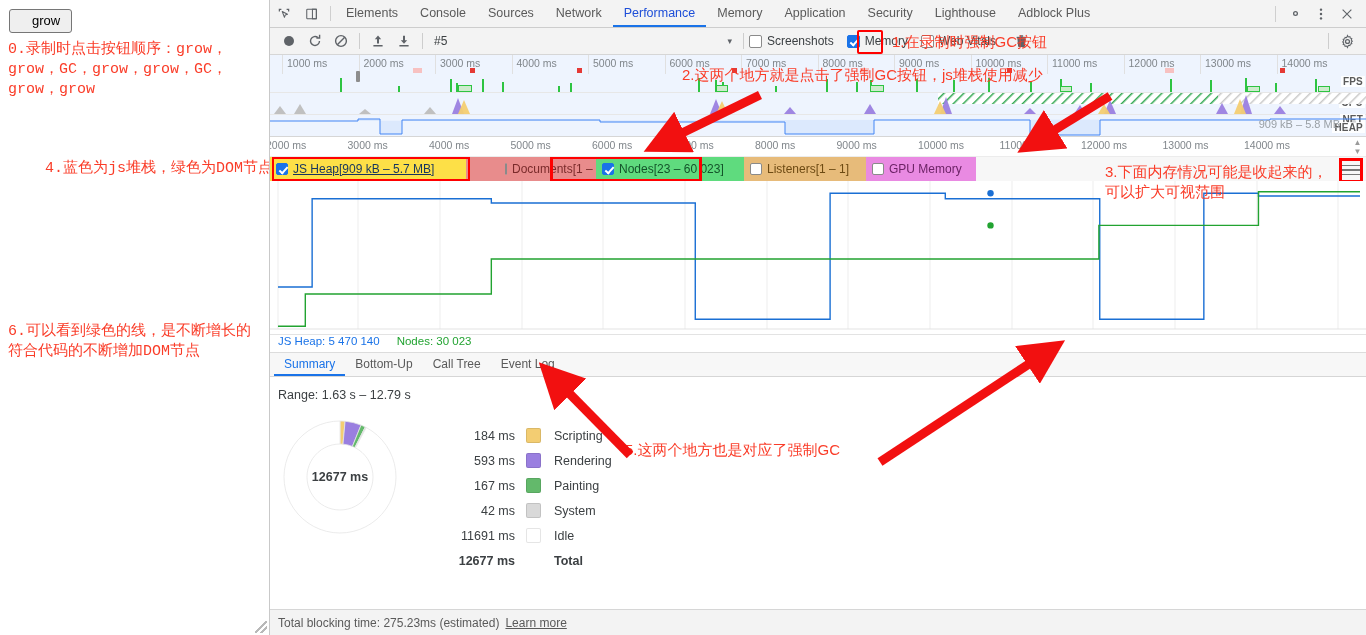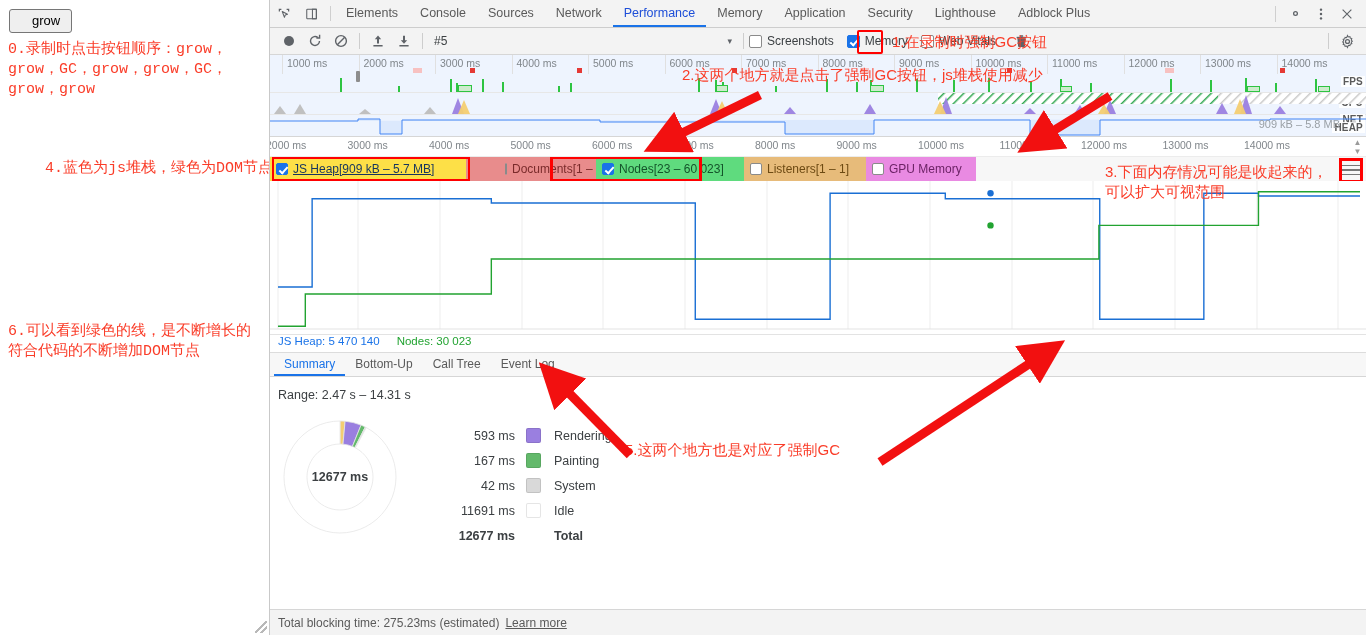--- a/index.html
+++ b/index.html
@@ -603,32 +603,37 @@
     </div>
 
     <div id="detail-tabs">
       <div class="dtab active">Summary</div>
       <div class="dtab">Bottom-Up</div>
       <div class="dtab">Call Tree</div>
       <div class="dtab">Event Log</div>
     </div>
 
     <div id="summary">
-      <div id="range-text">Range: 2.47 s – 14.31 s</div>
+      <div id="range-text">Range: 1.63 s – 12.79 s</div>
       <div id="donut-wrap">
         <svg width="120" height="120" viewBox="0 0 120 120" id="donutsvg">
             <path d="M60,4 A56,56 0 0 1 65.09996343646334,4.232712340057844 L63.00533559648733,27.137134057534084 A33,33 0 0 0 60,27 Z" fill="#f3cd72" stroke="#e6e6e6" stroke-width="0.8"></path>
             <path d="M65.09996343646334,4.232712340057844 A56,56 0 0 1 81.03700224239168,8.101594083694557 L72.39680489283795,29.417010799320007 A33,33 0 0 0 63.00533559648733,27.137134057534084 Z" fill="#9a7fe0" stroke="#e6e6e6" stroke-width="0.8"></path>
             <path d="M81.03700224239168,8.101594083694557 A56,56 0 0 1 85.25577606313627,10.018545684937166 L74.8828680372053,30.5466429929094 A33,33 0 0 0 72.39680489283795,29.417010799320007 Z" fill="#63b96b" stroke="#e6e6e6" stroke-width="0.8"></path>
             <path d="M85.25577606313627,10.018545684937166 A56,56 0 0 1 86.29067981321684,10.555079583854997 L75.49272203278849,30.862814754771694 A33,33 0 0 0 74.8828680372053,30.5466429929094 Z" fill="#d9d9d9" stroke="#e6e6e6" stroke-width="0.8"></path>
             <path d="M86.29067981321684,10.555079583854997 A56,56 0 1 1 59.99999999999999,4 L59.99999999999999,27 A33,33 0 1 0 75.49272203278849,30.862814754771694 Z" fill="#ffffff" stroke="#e6e6e6" stroke-width="0.8"></path>
           </svg>
         <div id="donut-center">12677 ms</div>
       </div>
       <div id="legend">
+        <div class="lrow">
+          <span class="lval">184 ms</span>
+          <span class="lsw" style="background:#f3cd72"></span>
+          <span class="lname">Scripting</span>
+        </div>
         <div class="lrow">
           <span class="lval">593 ms</span>
           <span class="lsw" style="background:#9a7fe0"></span>
           <span class="lname">Rendering</span>
         </div>
         <div class="lrow">
           <span class="lval">167 ms</span>
           <span class="lsw" style="background:#63b96b"></span>
           <span class="lname">Painting</span>
         </div>

